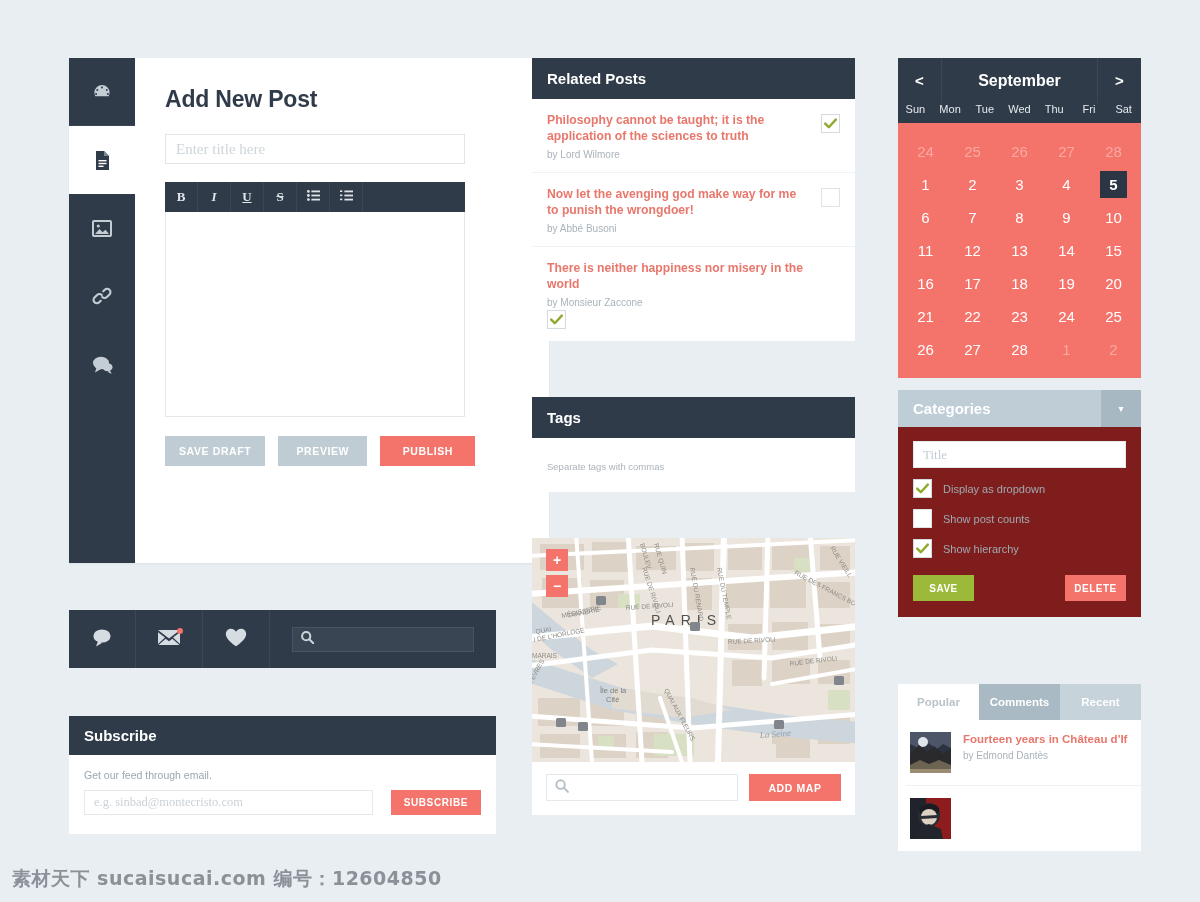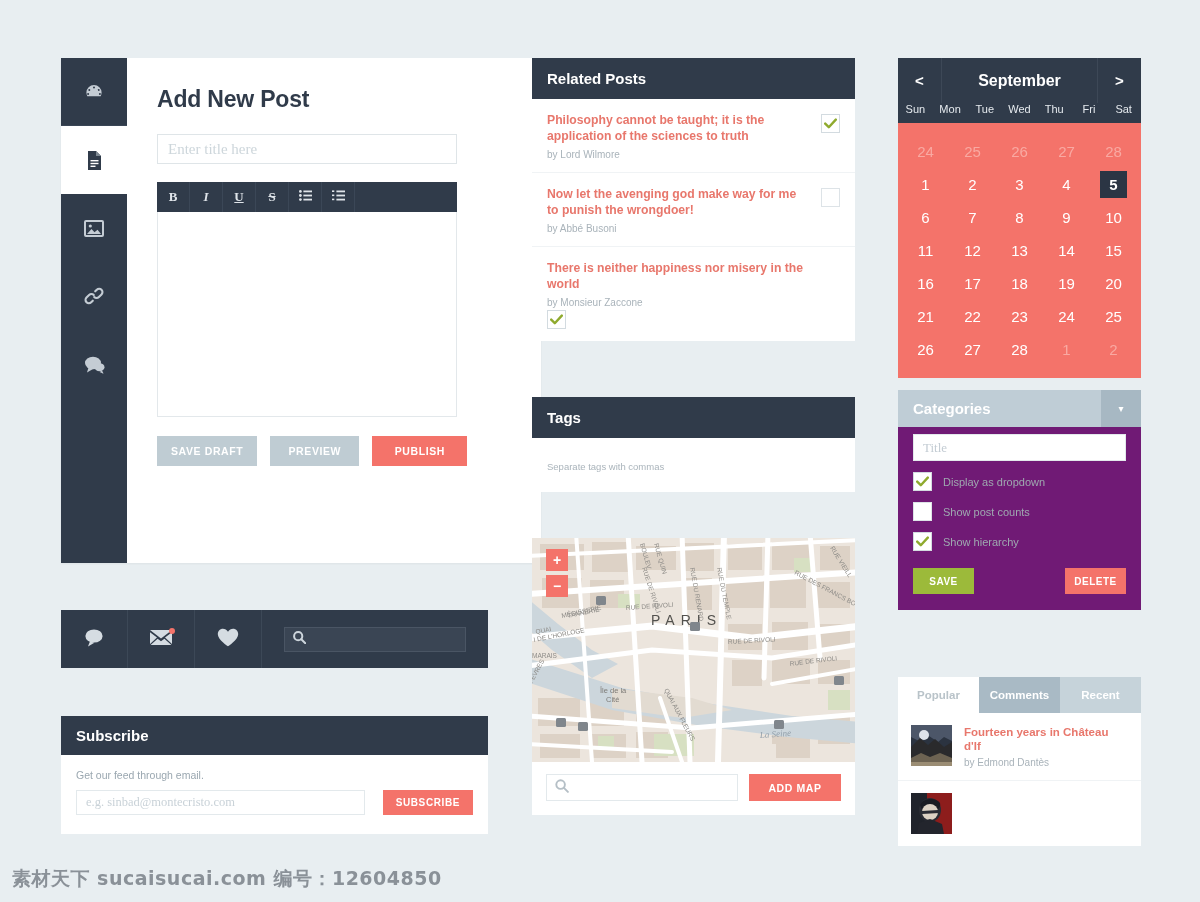--- a/index.html
+++ b/index.html
@@ -5,21 +5,21 @@
   * { box-sizing: border-box; margin: 0; padding: 0; }
   html, body {
     width: 1200px; height: 902px;
     background: #e8eef1;
     font-family: "Liberation Sans", sans-serif;
     overflow: hidden;
   }
   .page { position: relative; width: 1200px; height: 902px; }
 
   
-  .col1 { position: absolute; left: 61px; top: 58px; width: 480px; }
+  .col1 { position: absolute; left: 69px; top: 58px; width: 480px; }
 
   .editor-card {
     position: relative;
     display: flex;
     background: #ffffff;
     height: 505px;
     box-shadow: 0 1px 2px rgba(0,0,0,.05);
   }
   .sidebar {
     width: 66px; flex: 0 0 66px;
@@ -209,21 +209,21 @@
 
   .acc { margin-top: 21px; display: flex; height: 37px; }
   .acc-title {
     flex: 1; background: #bfcdd6; color: #fff; font-size: 15px; font-weight: bold;
     display: flex; align-items: center; padding: 0 15px;
   }
   .acc-arrow {
     width: 40px; background: #a7b8c3; color: #fff; font-size: 10px;
     display: flex; align-items: center; justify-content: center;
   }
-  .cat-body { background: #701a75; padding: 7px 15px 16px 15px; }
+  .cat-body { background: #7f1d1d; padding: 14px 15px 16px 15px; }
   .cat-input {
     width: 100%; height: 27px; border: 1px solid #e3e9ec; background: #fff;
     padding: 0 9px; font-family: "Liberation Serif", serif; font-size: 13px;
     color: #c3ccd3; outline: none; display: block;
   }
   .cat-input::placeholder { color: #c3ccd3; }
   .cat-check { display: flex; align-items: center; margin-top: 11px; }
   .cat-check .cbox { margin-top: 0; }
   .cat-label { font-size: 11px; color: #9fa9b0; margin-left: 11px; }
   .cat-btns { display: flex; justify-content: space-between; margin-top: 17px; }
@@ -239,21 +239,21 @@
   }
 
   .tabs-card { margin-top: 67px; background: #fff; }
   .tabs-row { display: flex; height: 36px; }
   .tab {
     flex: 1; display: flex; align-items: center; justify-content: center;
     font-size: 11.5px; font-weight: bold; background: #fff; color: #b9c3c9;
   }
   .tab.active { background: #a9bac5; color: #ffffff; }
   .tab.alt { background: #c6d3da; color: #ffffff; }
-  .tp-item { display: flex; padding: 12px 13px; border-bottom: 1px solid #f0f3f5; }
+  .tp-item { display: flex; padding: 12px 4px; border-bottom: 1px solid #f0f3f5; margin-left: 8px; }
   .tp-item:last-child { border-bottom: none; }
   .thumb {
     width: 41px; height: 41px; flex: 0 0 41px; margin-right: 12px;
     background: #2b2b33; position: relative; overflow: hidden;
   }
   .tp-title { color: #e8776c; font-size: 11.5px; font-weight: bold; line-height: 14px; }
   .tp-author { color: #a9b3ba; font-size: 10px; margin-top: 4px; }
 
   
   .watermark {

